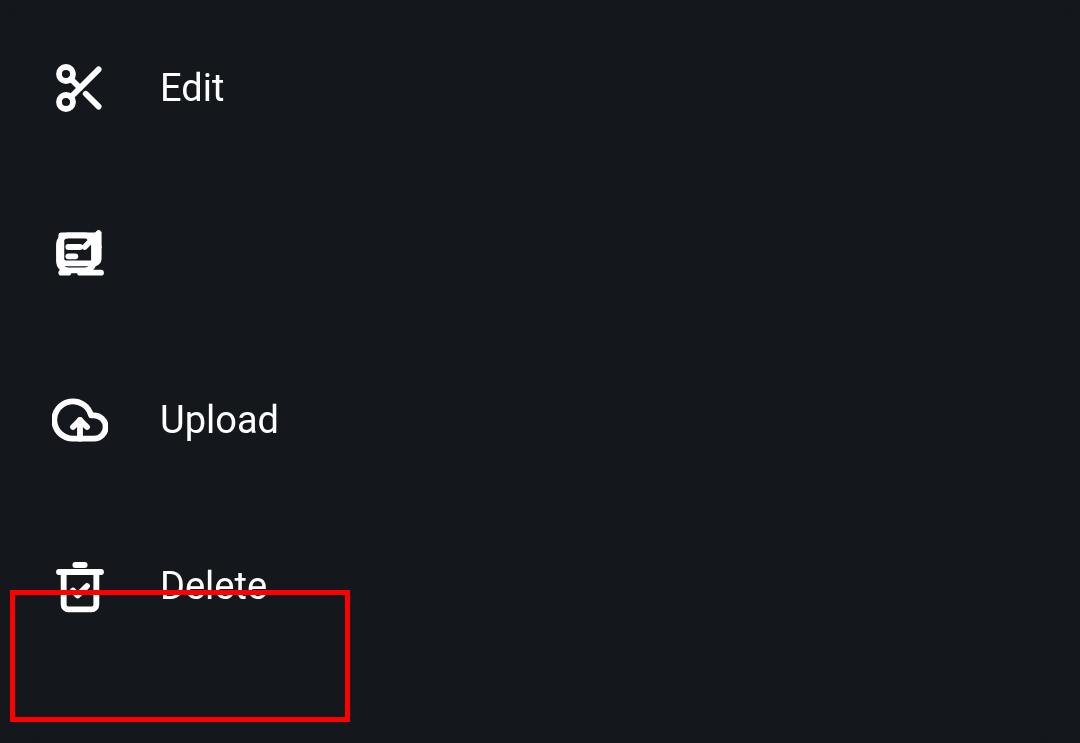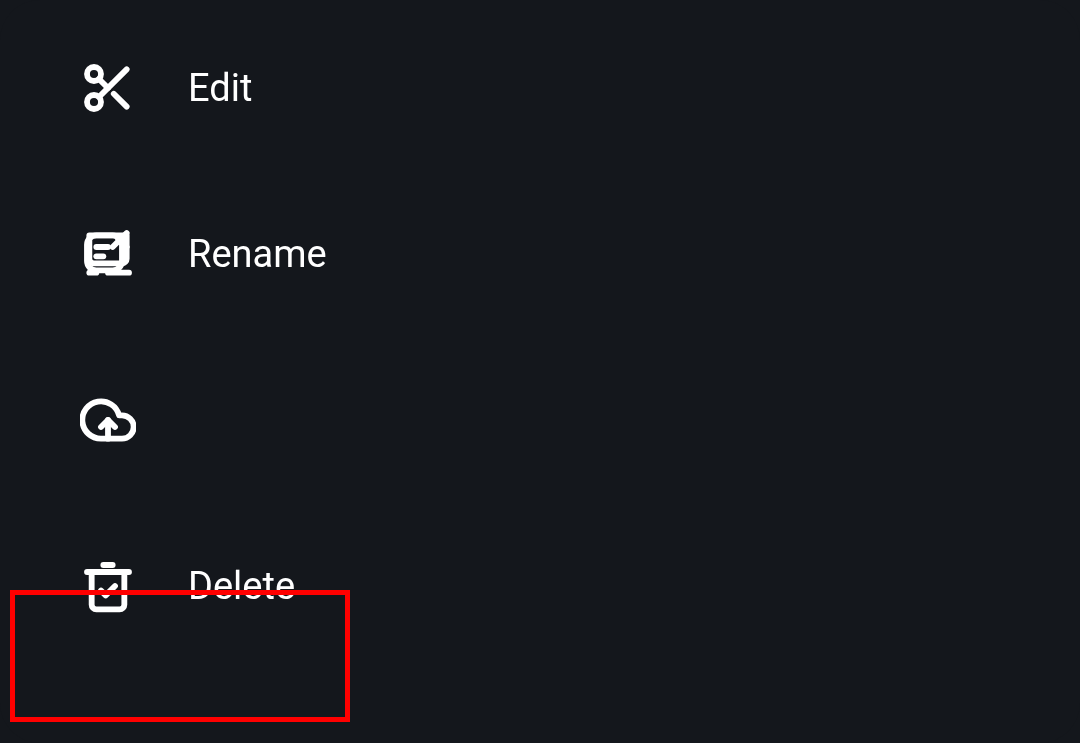--- a/index.html
+++ b/index.html
@@ -21,21 +21,21 @@
       border-radius: 40px;
       padding: 30px 0;
     }
     .menu {
       display: flex;
       flex-direction: column;
     }
     .menu-item {
       display: flex;
       align-items: center;
-      padding: 55px 80px;
+      padding: 55px 52px;
       cursor: pointer;
       position: relative;
     }
     .menu-item .icon {
       width: 56px;
       height: 56px;
       display: flex;
       align-items: center;
       justify-content: center;
       flex-shrink: 0;
@@ -91,32 +91,32 @@
           <path d="M12 20h9"></path>
           <path d="M4 20h3"></path>
           <path d="M4 4h16v10a2 2 0 0 1-2 2H6a2 2 0 0 1-2-2V4z" fill="none"></path>
           <rect x="3" y="4" width="15" height="15" rx="4" ry="4"></rect>
           <line x1="7" y1="9" x2="12" y2="9"></line>
           <line x1="7" y1="13" x2="10" y2="13"></line>
           <path d="M16 5l4 4"></path>
           <path d="M20 3l-6 6"></path>
         </svg>
       </span>
-      <span class="label">Rename</span>
     </div>
 
 
     <div class="menu-item">
       <span class="icon">
         <svg viewBox="0 0 24 24" stroke-width="2.5" stroke-linecap="round" stroke-linejoin="round">
           <path d="M18 10h-1.26A8 8 0 1 0 9 20h9a5 5 0 0 0 0-10z"></path>
           <polyline points="9 15 12 12 15 15"></polyline>
           <line x1="12" y1="12" x2="12" y2="20"></line>
         </svg>
       </span>
+      <span class="label">Upload</span>
     </div>
 
     <div class="menu-item">
       <span class="icon">
         <svg viewBox="0 0 24 24" stroke-width="2.5" stroke-linecap="round" stroke-linejoin="round">
           <polyline points="3 6 5 6 21 6"></polyline>
           <path d="M19 6v14a2 2 0 0 1-2 2H7a2 2 0 0 1-2-2V6"></path>
           <line x1="10" y1="3" x2="14" y2="3"></line>
           <polyline points="9 14 11 16 15 12"></polyline>
         </svg>

